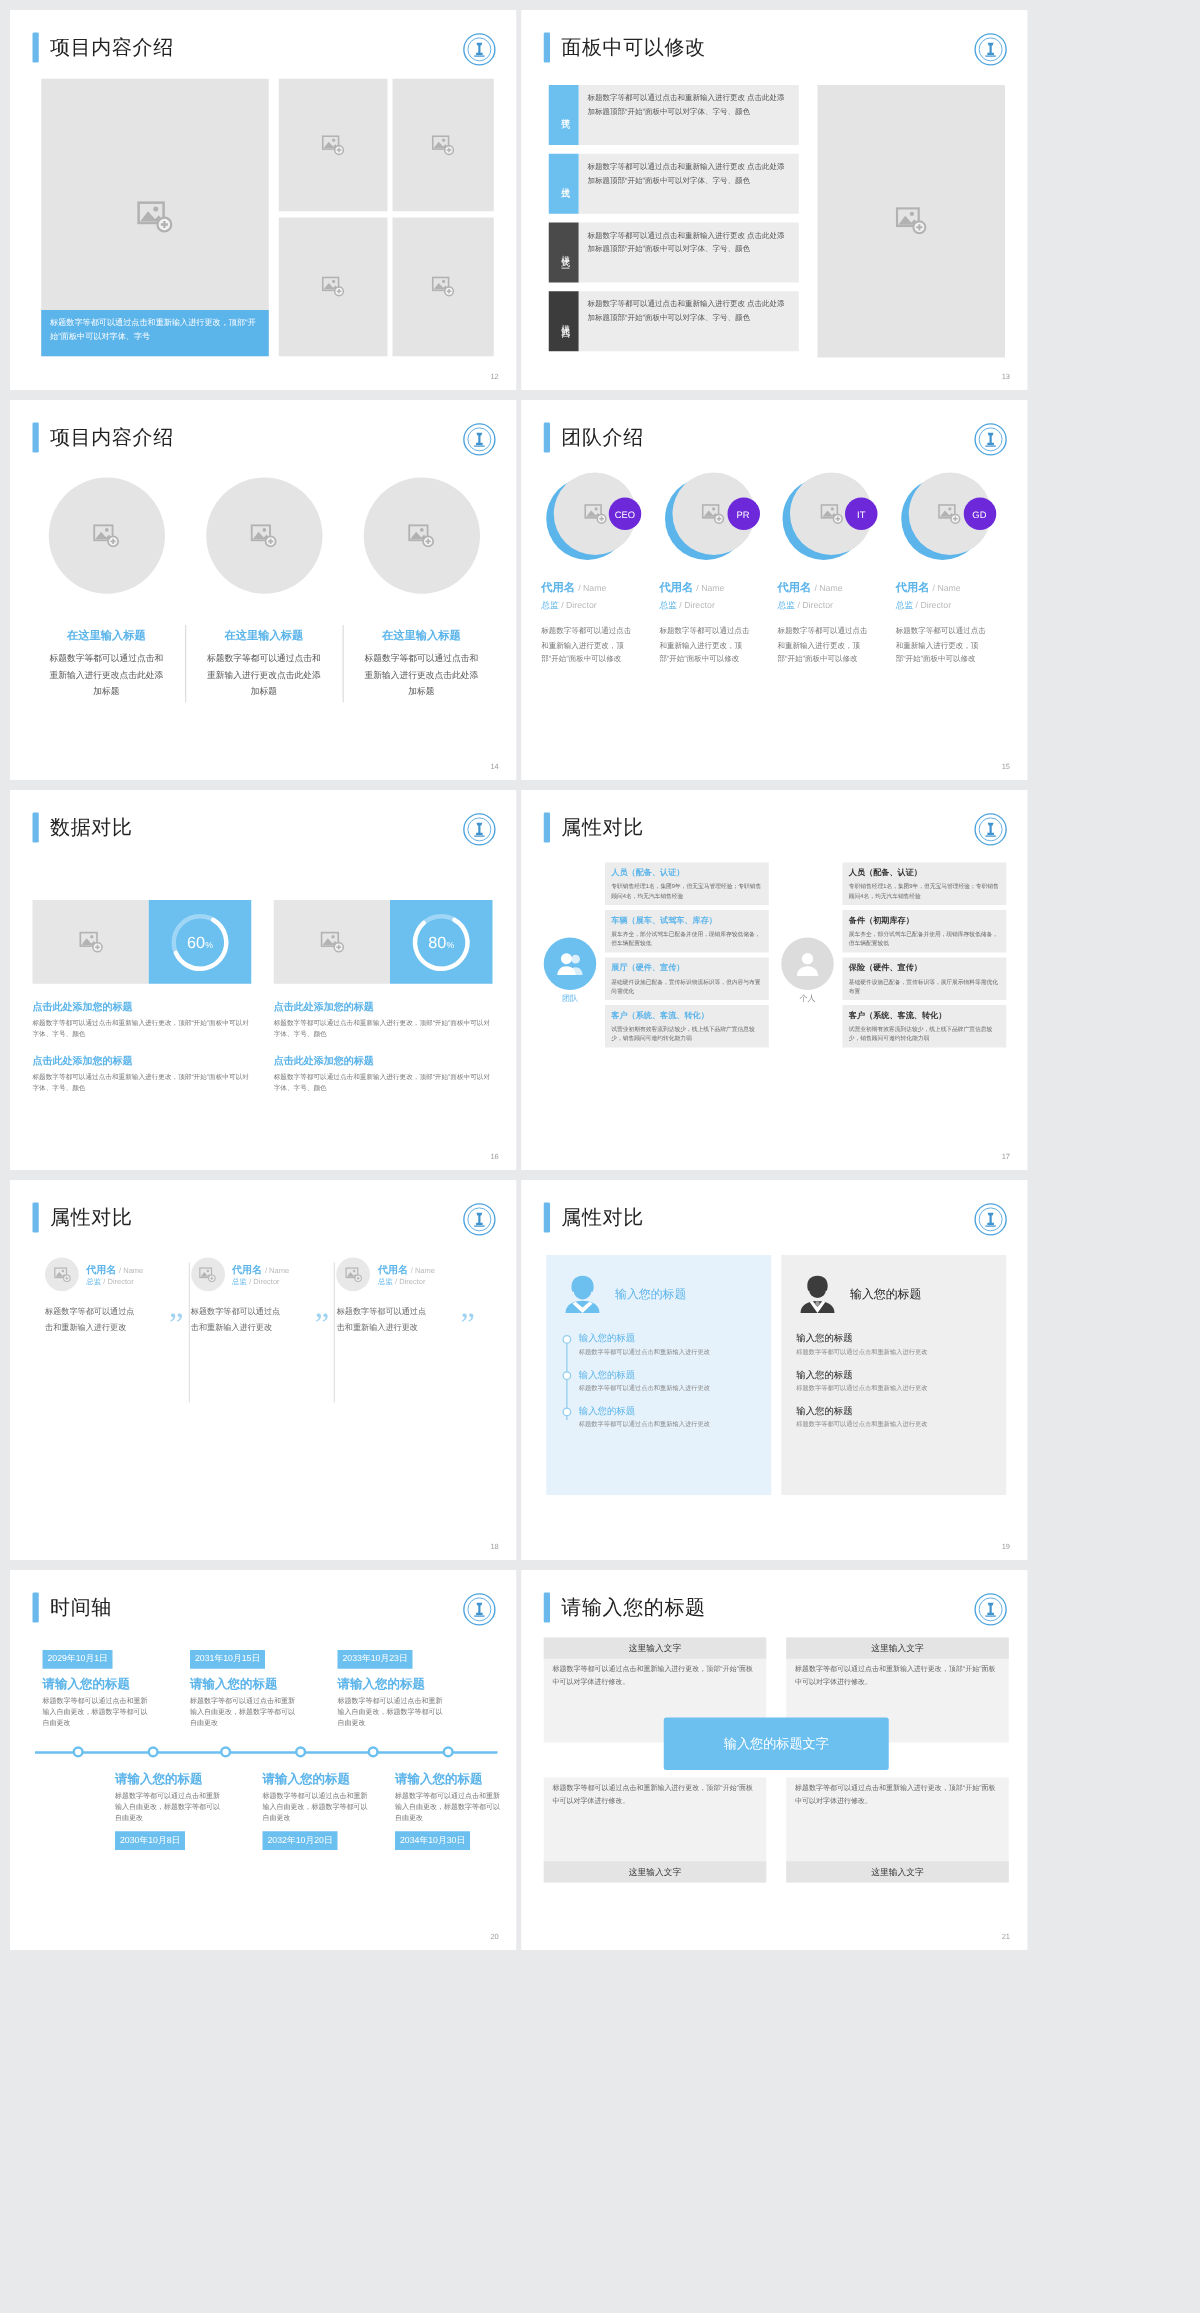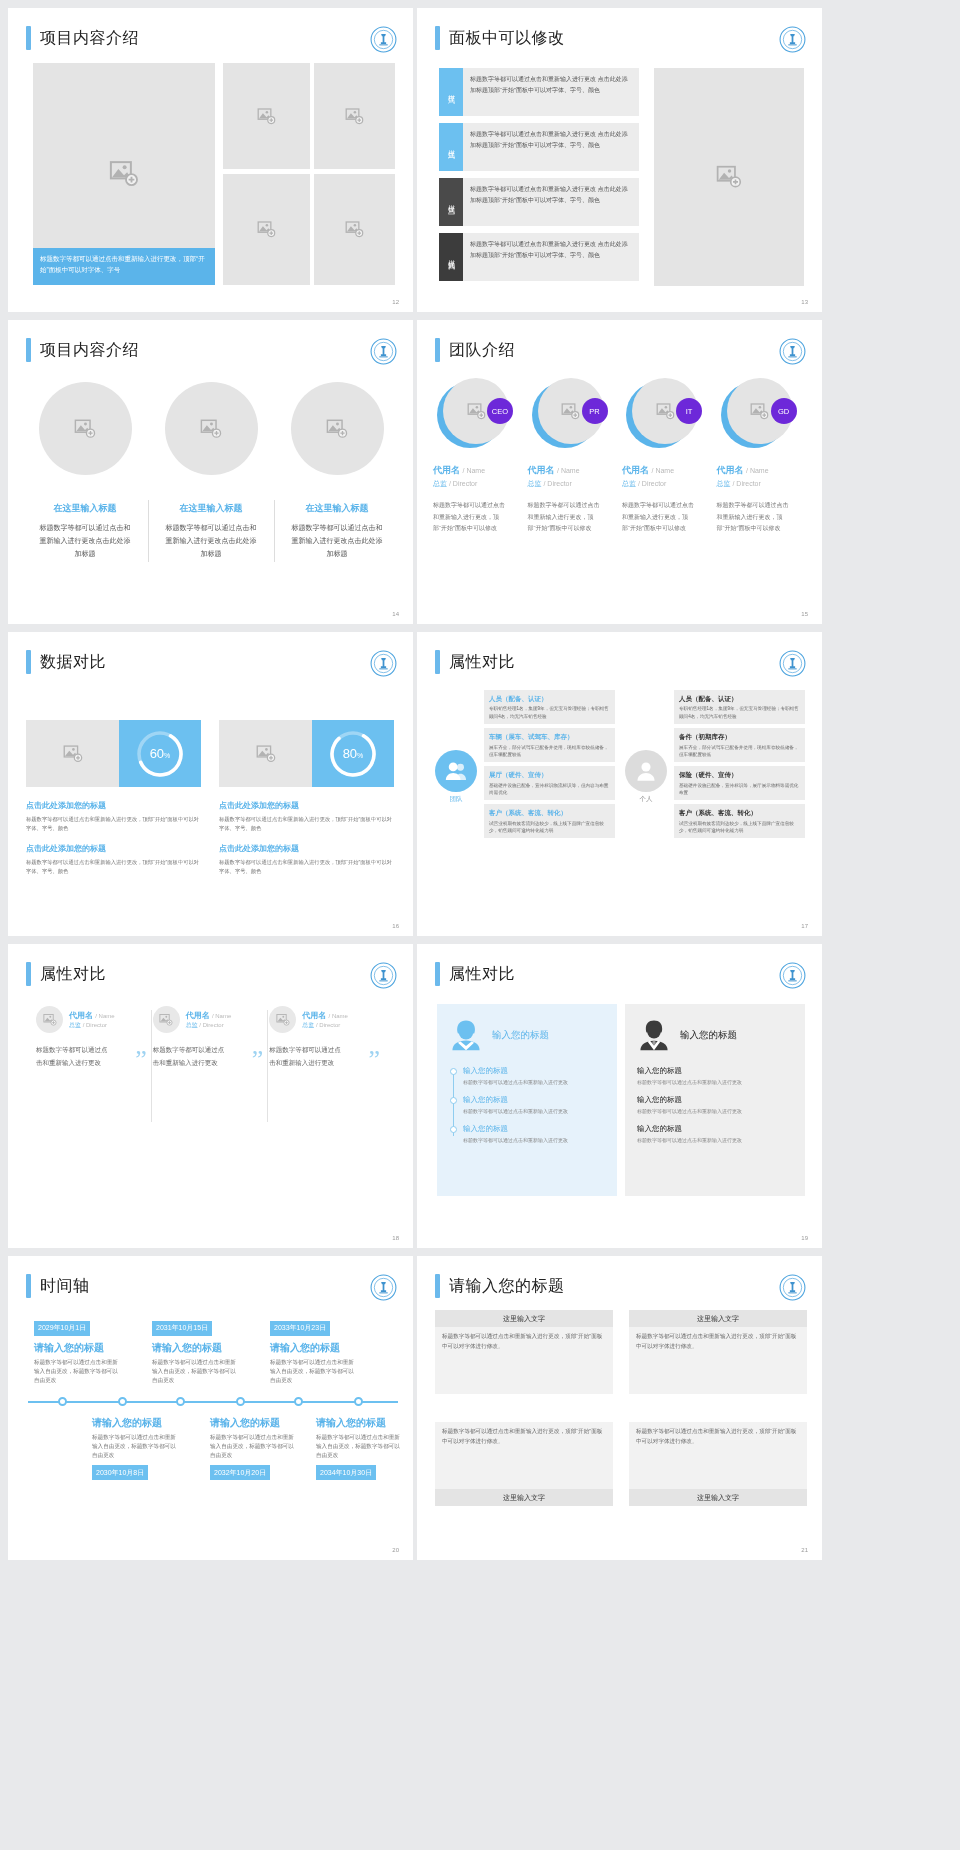--- a/index.html
+++ b/index.html
@@ -704,17 +704,18 @@
         <div class="bp">标题数字等都可以通过点击和重新输入进行更改，顶部“开始”面板中可以对字体进行修改。</div>
       </div>
       <div class="s21-box bl">
         <div class="bp">标题数字等都可以通过点击和重新输入进行更改，顶部“开始”面板中可以对字体进行修改。</div>
         <div class="bh">这里输入文字</div>
       </div>
       <div class="s21-box br">
         <div class="bp">标题数字等都可以通过点击和重新输入进行更改，顶部“开始”面板中可以对字体进行修改。</div>
         <div class="bh">这里输入文字</div>
       </div>
+      <div class="s21-ctr">输入您的标题文字</div>
     </div>
     <div class="pagenum">21</div>
   </div>
 
 </div>
 
 </body></html>

